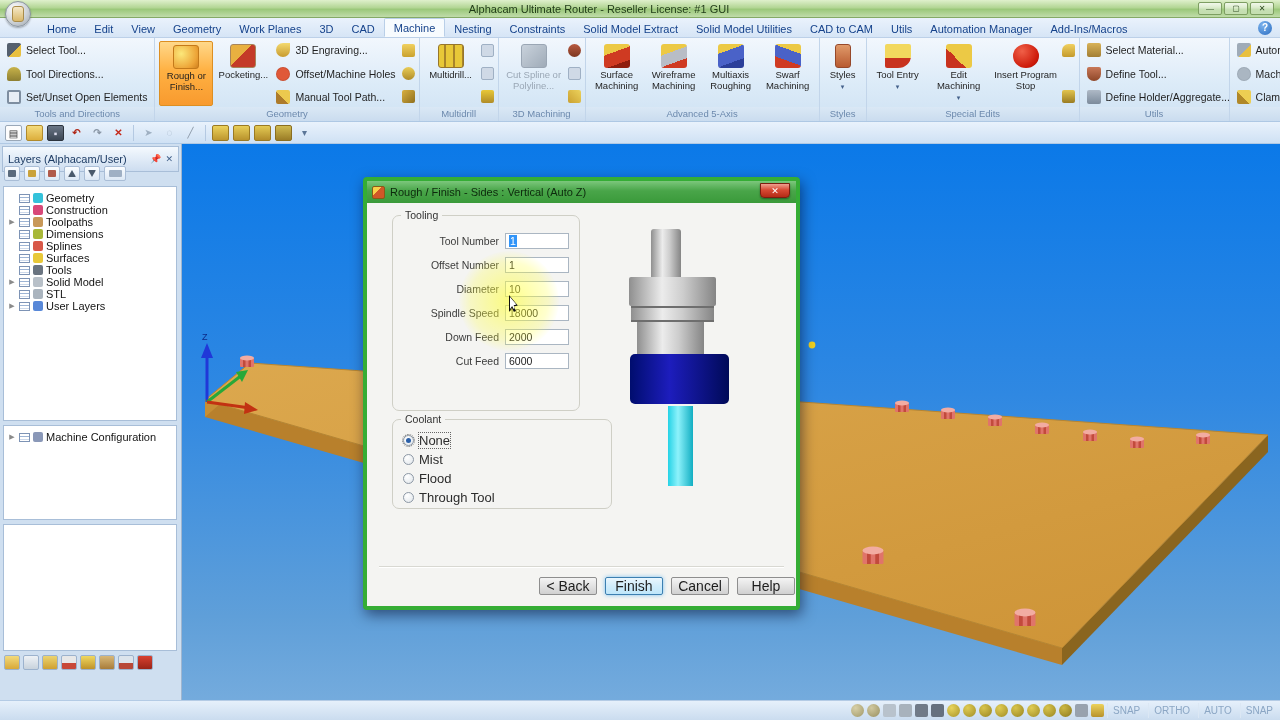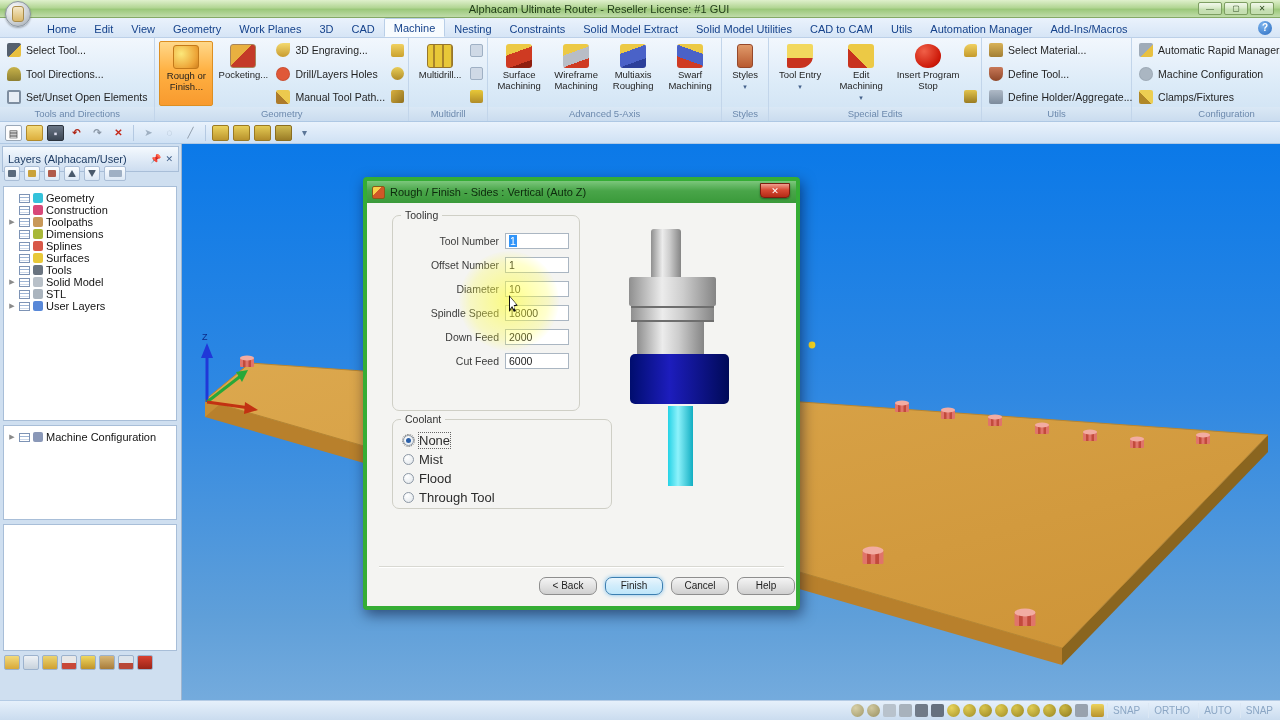--- a/index.html
+++ b/index.html
@@ -116,22 +116,22 @@
   .gray-val { color:#9a9a9a; }
   .radio-row { position:absolute; display:flex; align-items:center; gap:5px; left:10px; height:14px; }
   .radio { width:11px; height:11px; border-radius:50%; border:1px solid #8d98a5;
     background:radial-gradient(circle at 35% 30%, #fff, #dfe5ea); position:relative; flex:none; }
   .radio.on::after { content:""; position:absolute; left:2px; top:2px; width:5px; height:5px;
     border-radius:50%; background:#2a5fa8; }
   .radio-row span { font-size:13px; color:#2c2c2c; }
   .radio-row.focused span { outline:1px dotted #666; }
   .dlg-sep { position:absolute; left:12px; right:12px; top:385px; height:2px;
     border-top:1px solid #d8d8d2; border-bottom:1px solid #fff; }
-  .dlg-btn { position:absolute; top:396px; width:58px; height:18px; font-size:10px;
-    color:#1e1e1e; text-align:center; line-height:16px; border:1px solid #8e8e8e; border-radius:7px;
+  .dlg-btn { position:absolute; top:396px; width:58px; height:18px; font-size:14px;
+    color:#1e1e1e; text-align:center; line-height:16px; border:1px solid #8e8e8e; border-radius:2px;
     background:linear-gradient(#f4f4f4,#e4e4e4 45%,#d0d0d0); }
   .dlg-btn.default { border:1px solid #3c7fb1; box-shadow:0 0 4px #7cc0ee;
     background:linear-gradient(#eaf6fd,#d3edfb 45%,#bee6fa); }
   
   .tp { position:absolute; }
   .steel { background:linear-gradient(90deg,#8f8f8f,#ececec 38%,#cdcdcd 62%,#858585); }
   .glow { position:absolute; left:92px; top:70px; width:100px; height:100px; border-radius:50%;
     background:radial-gradient(circle, rgba(255,255,60,.62), rgba(255,255,60,.25) 55%, rgba(255,255,60,0) 72%); }
   .cursor { position:absolute; left:142px; top:114px; width:11px; height:17px;
     clip-path:polygon(0 0, 0 100%, 27% 76%, 45% 100%, 63% 92%, 45% 68%, 80% 62%);
@@ -216,21 +216,21 @@
         <span class="bicon" style="background:linear-gradient(135deg,#e8b040 45%,#c43a28 45%);border:1px solid #a8845a"></span>
         <span>Pocketing...</span>
       </div>
       <div class="sitems">
         <div class="sitem">
           <span class="sicon" style="background:linear-gradient(#f3d970,#c89b2e);border-radius:50% 0 50% 50%"></span>
           <span>3D Engraving...</span>
           </div>
         <div class="sitem">
           <span class="sicon" style="background:radial-gradient(circle,#e05838 55%,#8d2c14);border-radius:50%"></span>
-          <span>Drill/Layers Holes</span>
+          <span>Offset/Machine Holes</span>
           </div>
         <div class="sitem">
           <span class="sicon" style="background:linear-gradient(45deg,#ad7b2a 45%,#ecc94e 45%)"></span>
           <span>Manual Tool Path...</span>
           </div>
       </div>
       <div class="ticons">
         <span class="ticon" style="background:linear-gradient(#f0d060,#caa22e)"></span>
         <span class="ticon" style="background:linear-gradient(#e9cd58,#b08c28);border-radius:50%"></span>
         <span class="ticon" style="background:linear-gradient(135deg,#d8b040,#8f6f1e)"></span>
@@ -247,20 +247,34 @@
       </div>
       <div class="ticons">
         <span class="ticon" style="background:#cfd9e6;border:1px solid #9fb0c4"></span>
         <span class="ticon" style="background:#cfd9e6;border:1px solid #9fb0c4"></span>
         <span class="ticon" style="background:linear-gradient(#e8c838,#b08c28)"></span>
       </div>
     </div>
     <div class="rgroup-label">Multidrill</div>
   </div>
 
+  <div class="rgroup">
+    <div class="rgroup-content">
+      <div class="bbtn grayed" style="width:62px">
+        <span class="bicon" style="background:linear-gradient(135deg,#c9d2dc,#9fabb8);border:1px solid #9aa6b4"></span>
+        <span>Cut Spline or Polyline...</span>
+      </div>
+      <div class="ticons">
+        <span class="ticon" style="background:linear-gradient(#b85a40,#7d3620);border-radius:50%"></span>
+        <span class="ticon" style="background:#cfd9e6;border:1px solid #9fb0c4"></span>
+        <span class="ticon" style="background:linear-gradient(45deg,#caa030,#ecd25c)"></span>
+      </div>
+    </div>
+    <div class="rgroup-label">3D Machining</div>
+  </div>
 
   <div class="rgroup">
     <div class="rgroup-content">
       <div class="bbtn">
         <span class="bicon" style="background:linear-gradient(160deg,#ecc945 35%,#cf3a22 35% 75%,#8f1d0e 75%)"></span>
         <span>Surface Machining</span>
       </div>
       <div class="bbtn">
         <span class="bicon" style="background:linear-gradient(160deg,#ecc945 35%,#b8bdc6 35% 70%,#cf3a22 70%)"></span>
         <span>Wireframe Machining</span>

